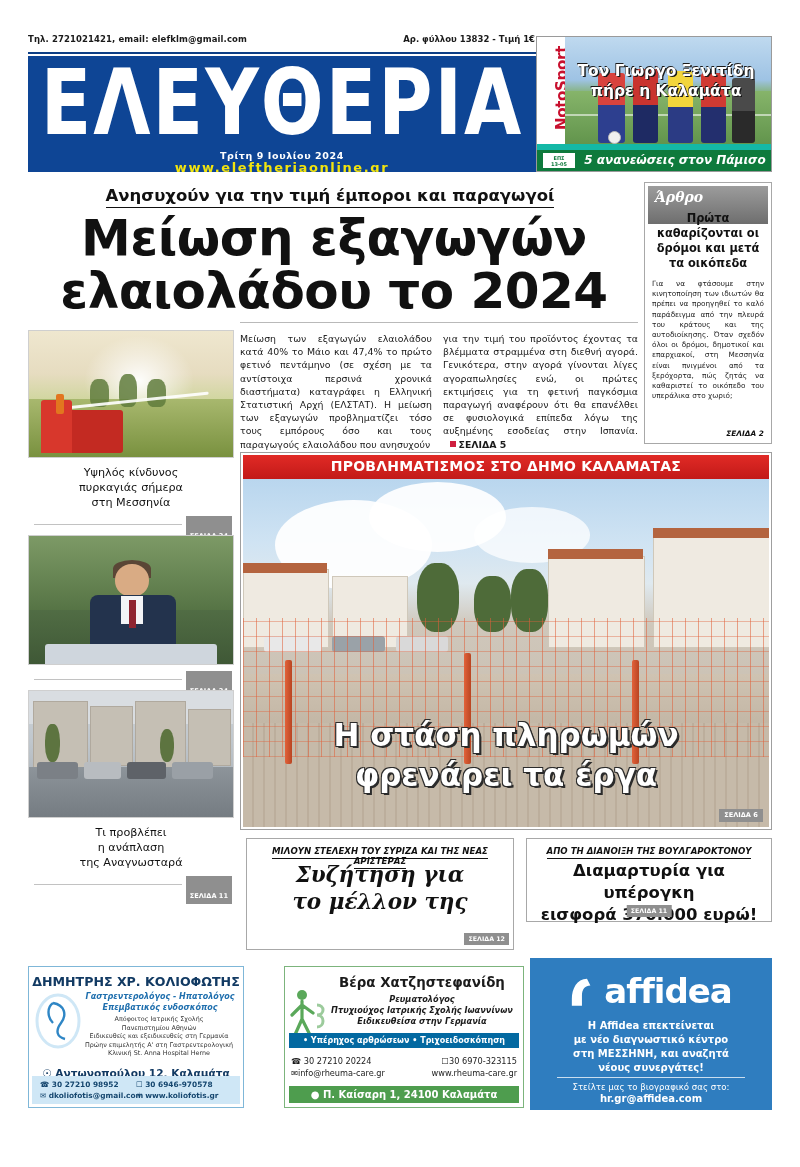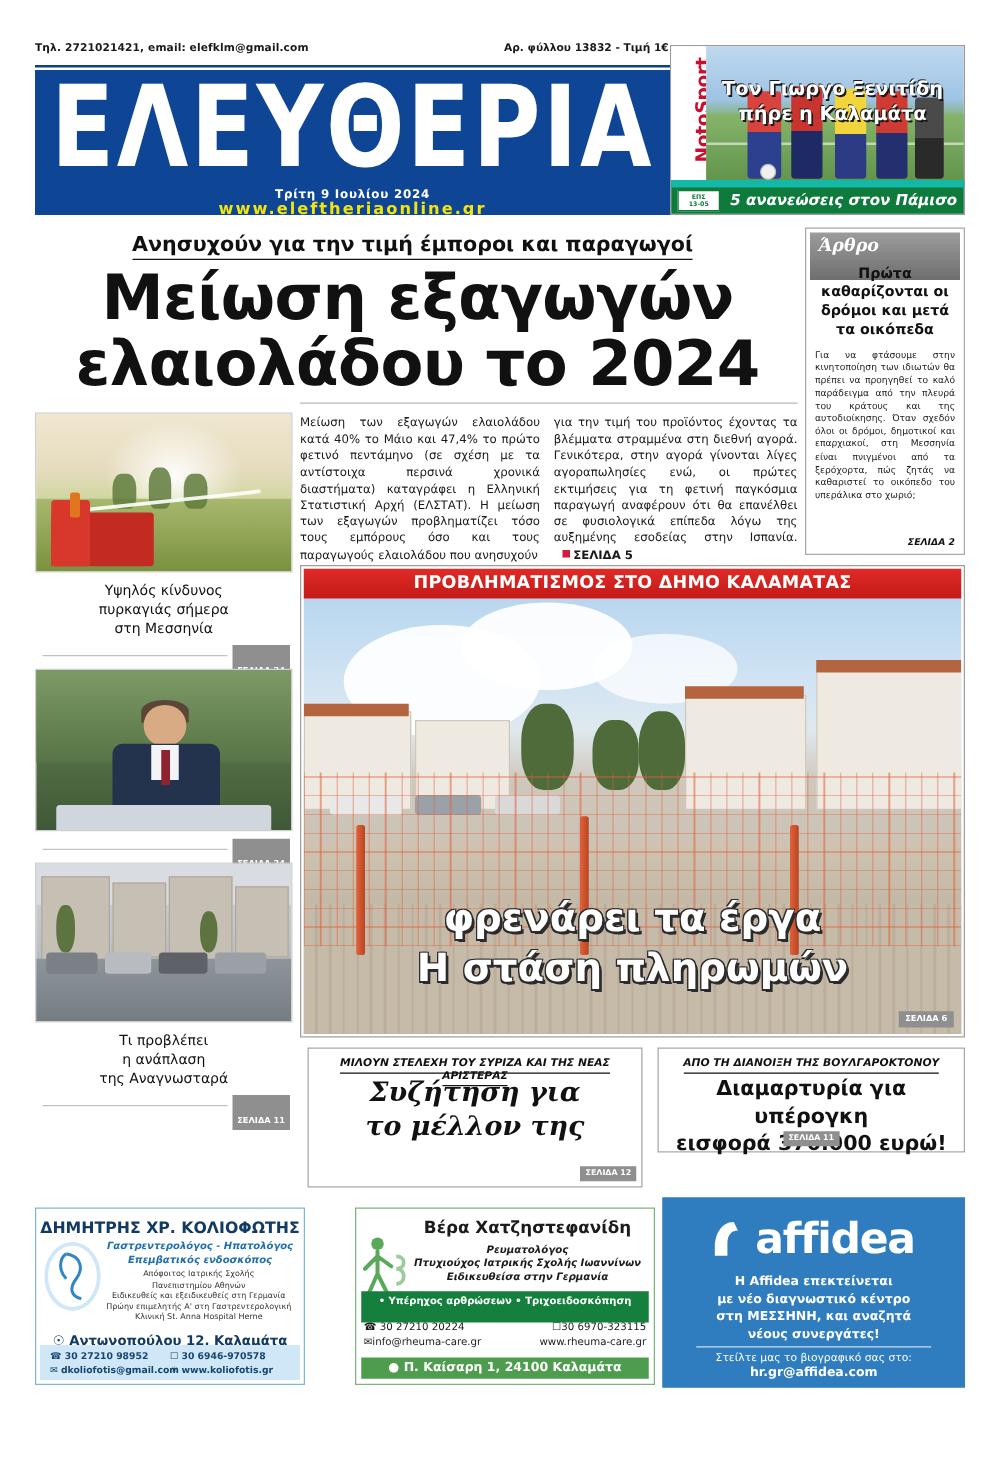--- a/index.html
+++ b/index.html
@@ -151,21 +151,21 @@
   .ad1 .cred{position:absolute;left:52px;right:6px;top:48px;text-align:center;font-size:6.4px;line-height:8.6px;color:#333;}
   .ad1 .addr{position:absolute;left:0;right:0;top:100px;text-align:center;font-size:10.6px;font-weight:bold;color:#123a63;}
   .ad1 .strip{position:absolute;left:3px;right:3px;bottom:3px;height:28px;background:#cfe7f6;}
   .ad1 .strip .r{position:absolute;left:8px;right:8px;font-size:7.4px;color:#16476f;font-weight:bold;}
   .ad1 .strip .r1{top:4px;} .ad1 .strip .r2{top:15px;}
   .ad1 .strip .c2{position:absolute;left:50%;}
   .ad1 .logo{position:absolute;left:6px;top:24px;width:46px;height:58px;}
 
   .ad2 .name{position:absolute;left:40px;right:4px;top:8px;text-align:center;font-size:13.4px;font-weight:bold;color:#1b1b1b;}
   .ad2 .spec{position:absolute;left:40px;right:4px;top:27px;text-align:center;font-size:8.2px;line-height:11px;font-style:italic;font-weight:bold;color:#1b1b1b;}
-  .ad2 .bar{position:absolute;left:4px;right:4px;top:66px;height:25px;background:#15803d;color:#fff;font-size:8px;
+  .ad2 .bar{position:absolute;left:4px;right:4px;top:66px;height:15px;background:#0369a1;color:#fff;font-size:8px;
       font-weight:bold;text-align:center;line-height:15px;}
   .ad2 .contact{position:absolute;left:6px;right:6px;top:88px;font-size:8.2px;line-height:12px;color:#1b1b1b;}
   .ad2 .contact .c2{position:absolute;right:0;top:0;}
   .ad2 .contact .c2b{position:absolute;right:0;top:12px;}
   .ad2 .addr{position:absolute;left:4px;right:4px;bottom:4px;height:17px;background:#4e9d4e;color:#fff;font-size:10px;
       font-weight:bold;text-align:center;line-height:17px;}
   .ad2 .logo{position:absolute;left:4px;top:18px;width:42px;height:60px;}
 
   .ad3 .brand{position:absolute;left:0;right:0;top:12px;text-align:center;font-size:34px;font-weight:bold;color:#fff;letter-spacing:-1px;}
   .ad3 .msg{position:absolute;left:10px;right:10px;top:60px;text-align:center;font-size:10px;line-height:14px;font-weight:bold;color:#fff;}
@@ -319,22 +319,22 @@
       <div class="mf-car" style="left:4%;top:45%;width:11%;background:#e8e8e8"></div>
       <div class="mf-car" style="left:17%;top:45%;width:10%;background:#9aa2a8"></div>
       <div class="mf-car" style="left:29%;top:45%;width:10%;background:#d9d9d9"></div>
       <div class="mf-ground"></div>
       <div class="mf-pav"></div>
       <div class="mf-mesh"></div>
       <div class="mf-post" style="left:8%;top:52%;height:30%"></div>
       <div class="mf-post" style="left:42%;top:50%;height:32%"></div>
       <div class="mf-post" style="left:74%;top:52%;height:30%"></div>
       <div class="mf-title">
+        <div>Η στάση πληρωμών</div>
         <div>φρενάρει τα έργα</div>
-        <div>Η στάση πληρωμών</div>
       </div>
       <div class="mf-badge">ΣΕΛΙΔΑ 6</div>
     </div>
   </div>
 
   <div class="teaser t1">
     <div class="t-kick"><u>ΜΙΛΟΥΝ ΣΤΕΛΕΧΗ ΤΟΥ ΣΥΡΙΖΑ ΚΑΙ ΤΗΣ ΝΕΑΣ ΑΡΙΣΤΕΡΑΣ</u></div>
     <div class="t-title">
       <div>Συζήτηση για</div>
       <div>το μέλλον της</div>

